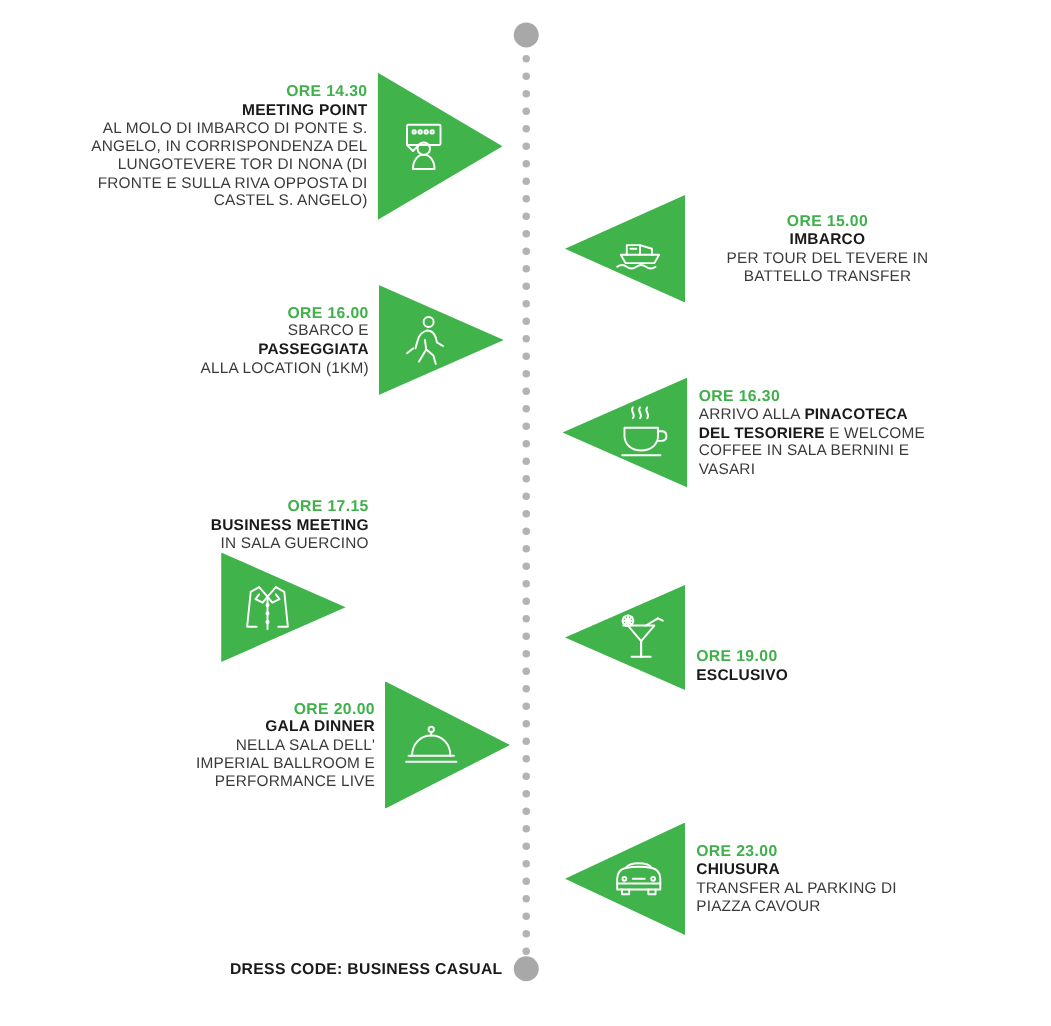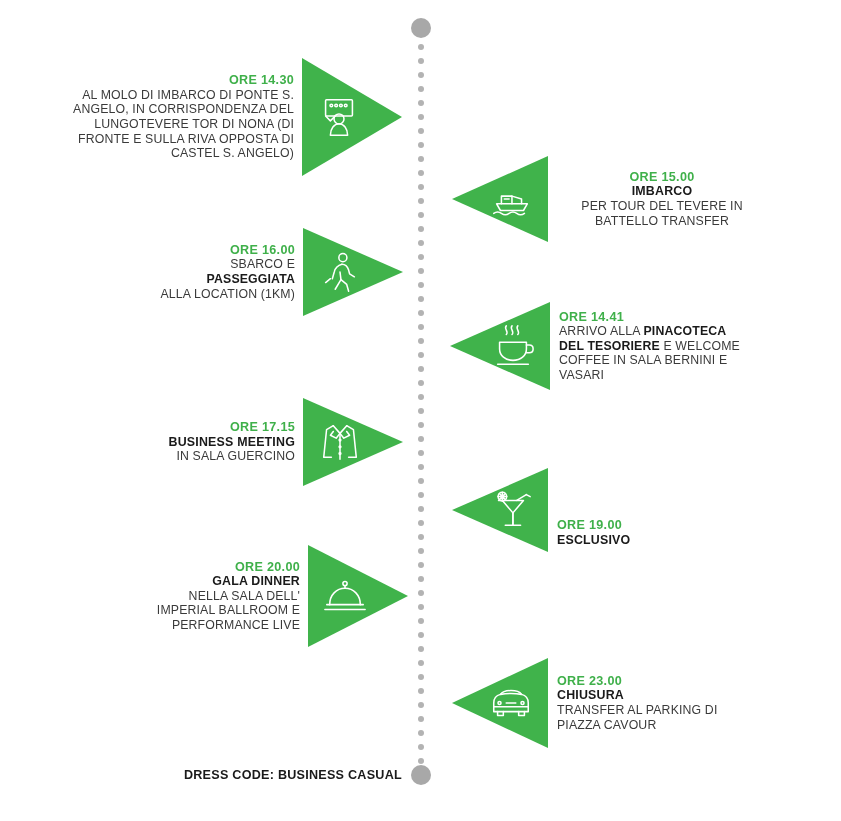--- a/index.html
+++ b/index.html
@@ -193,20 +193,21 @@
       <div class="spine-dot" style="top: 702px;"></div>
       <div class="spine-dot" style="top: 716px;"></div>
       <div class="spine-dot" style="top: 730px;"></div>
       <div class="spine-dot" style="top: 744px;"></div>
       <div class="spine-dot" style="top: 758px;"></div>
     </div>
 
   <div class="event right-tri" style="left:40px; top:58px;">
     <div class="txt align-right" style="width:254px; padding-right:8px;">
       <span class="time">ORE 14.30</span>
+      <span class="title">MEETING POINT</span>
       <span class="desc">AL MOLO DI IMBARCO DI PONTE S. ANGELO, IN CORRISPONDENZA DEL LUNGOTEVERE TOR DI NONA (DI FRONTE E SULLA RIVA OPPOSTA DI CASTEL S. ANGELO)</span>
     </div>
     <div class="tri point-right" style="width:100px; height:118px;">
       <div class="shape"></div>
       <div class="glyph">
         <svg viewBox="0 0 48 48">
           <rect x="10" y="6" width="28" height="17" rx="1"></rect>
           <circle cx="16" cy="12" r="1.4"></circle>
             <circle cx="21" cy="12" r="1.4"></circle>
           <circle cx="26" cy="12" r="1.4"></circle>
@@ -267,26 +268,26 @@
           <path d="M17 12 c3 -3 -3 -6 0 -9"></path>
           <path d="M23 12 c3 -3 -3 -6 0 -9"></path>
           <path d="M29 12 c3 -3 -3 -6 0 -9"></path>
           <path d="M10 20 h28 v7 c0 7 -6 12 -14 12 c-8 0 -14 -5 -14 -12 z"></path>
           <path d="M38 23 h3 c3 0 4 2 4 4 c0 3 -2 4 -4 4 h-3"></path>
           <path d="M8 43 h32"></path>
         </svg>
       </div>
     </div>
     <div class="txt align-left" style="width:200px; padding-left:9px;">
-      <span class="time">ORE 14.41</span>
+      <span class="time">ORE 16.30</span>
       <span class="desc">ARRIVO ALLA <b>PINACOTECA<br>DEL TESORIERE</b> E WELCOME<br>COFFEE IN SALA BERNINI E<br>VASARI</span>
     </div>
   </div>
 
-  <div class="event right-tri" style="left:150px; top:398px;">
+  <div class="event right-tri" style="left:150px; top:398px;flex-direction:column;">
     <div class="txt align-right" style="width:145px; padding-right:8px;">
       <span class="time">ORE 17.15</span>
       <span class="title">BUSINESS MEETING</span>
       <span class="desc">IN SALA GUERCINO</span>
     </div>
     <div class="tri point-right" style="width:100px; height:88px;">
       <div class="shape"></div>
       <div class="glyph">
         <svg viewBox="0 0 48 48">
           <path d="M17 7 L10 11 L7 40 h8"></path>

